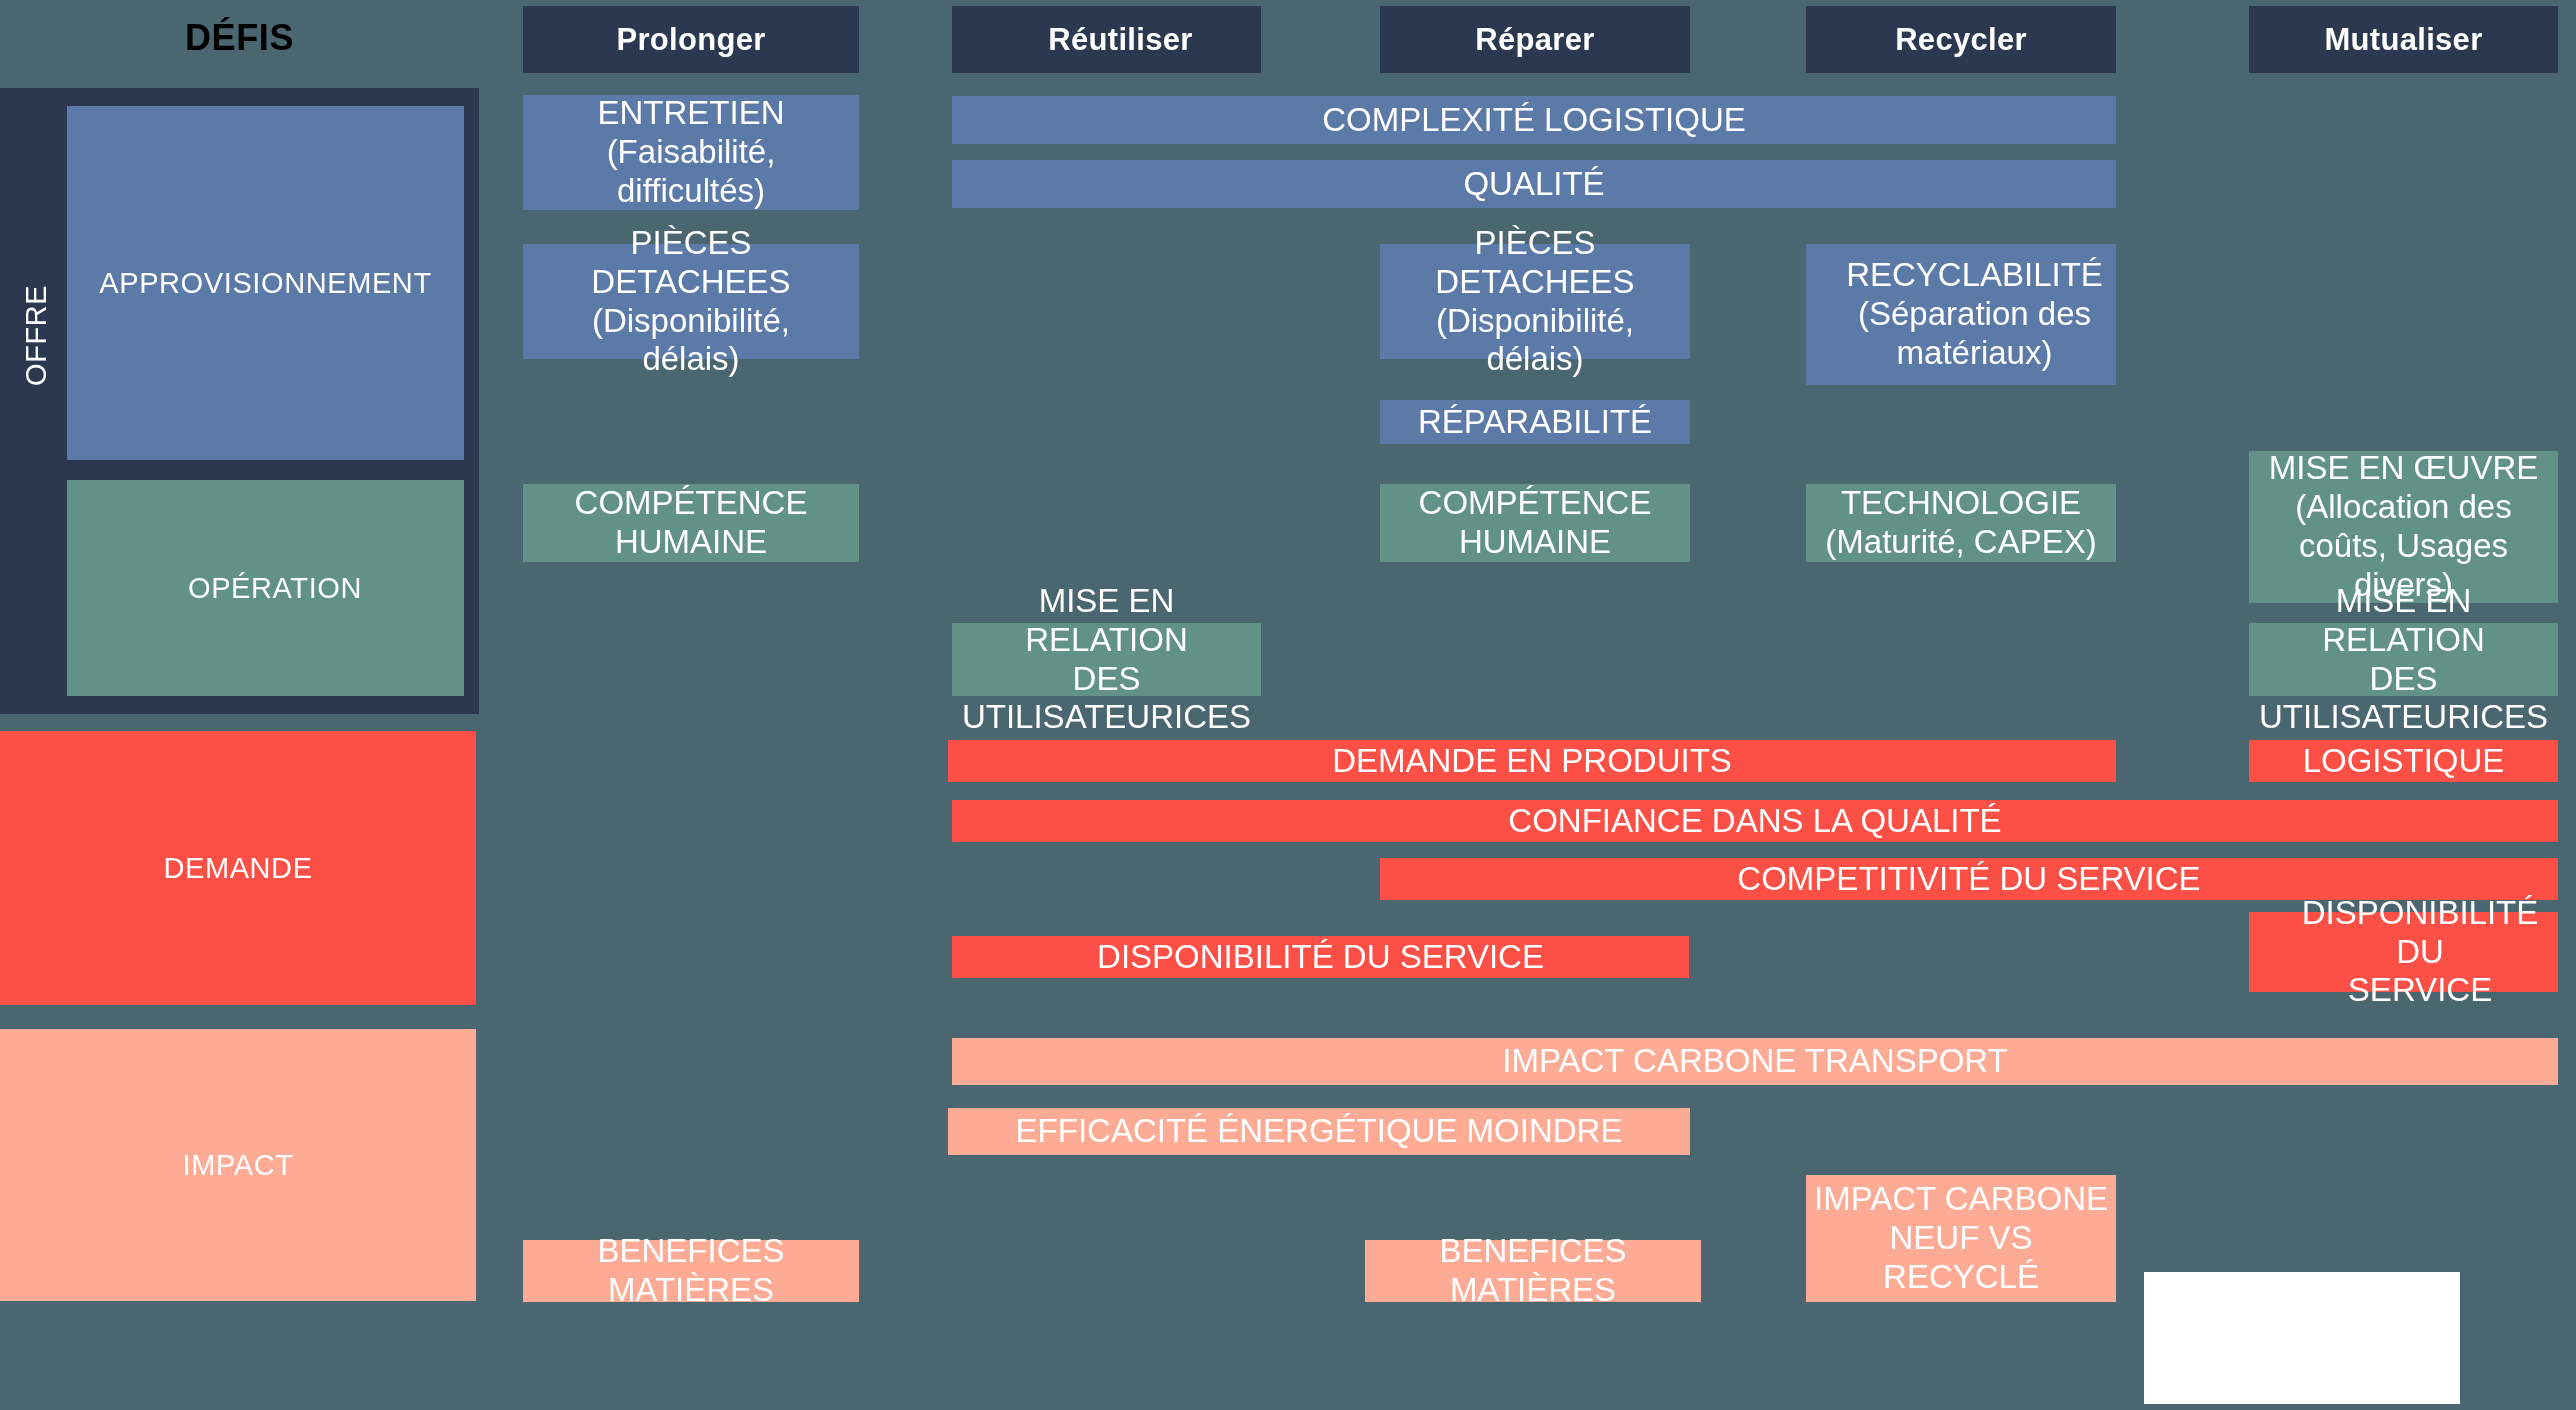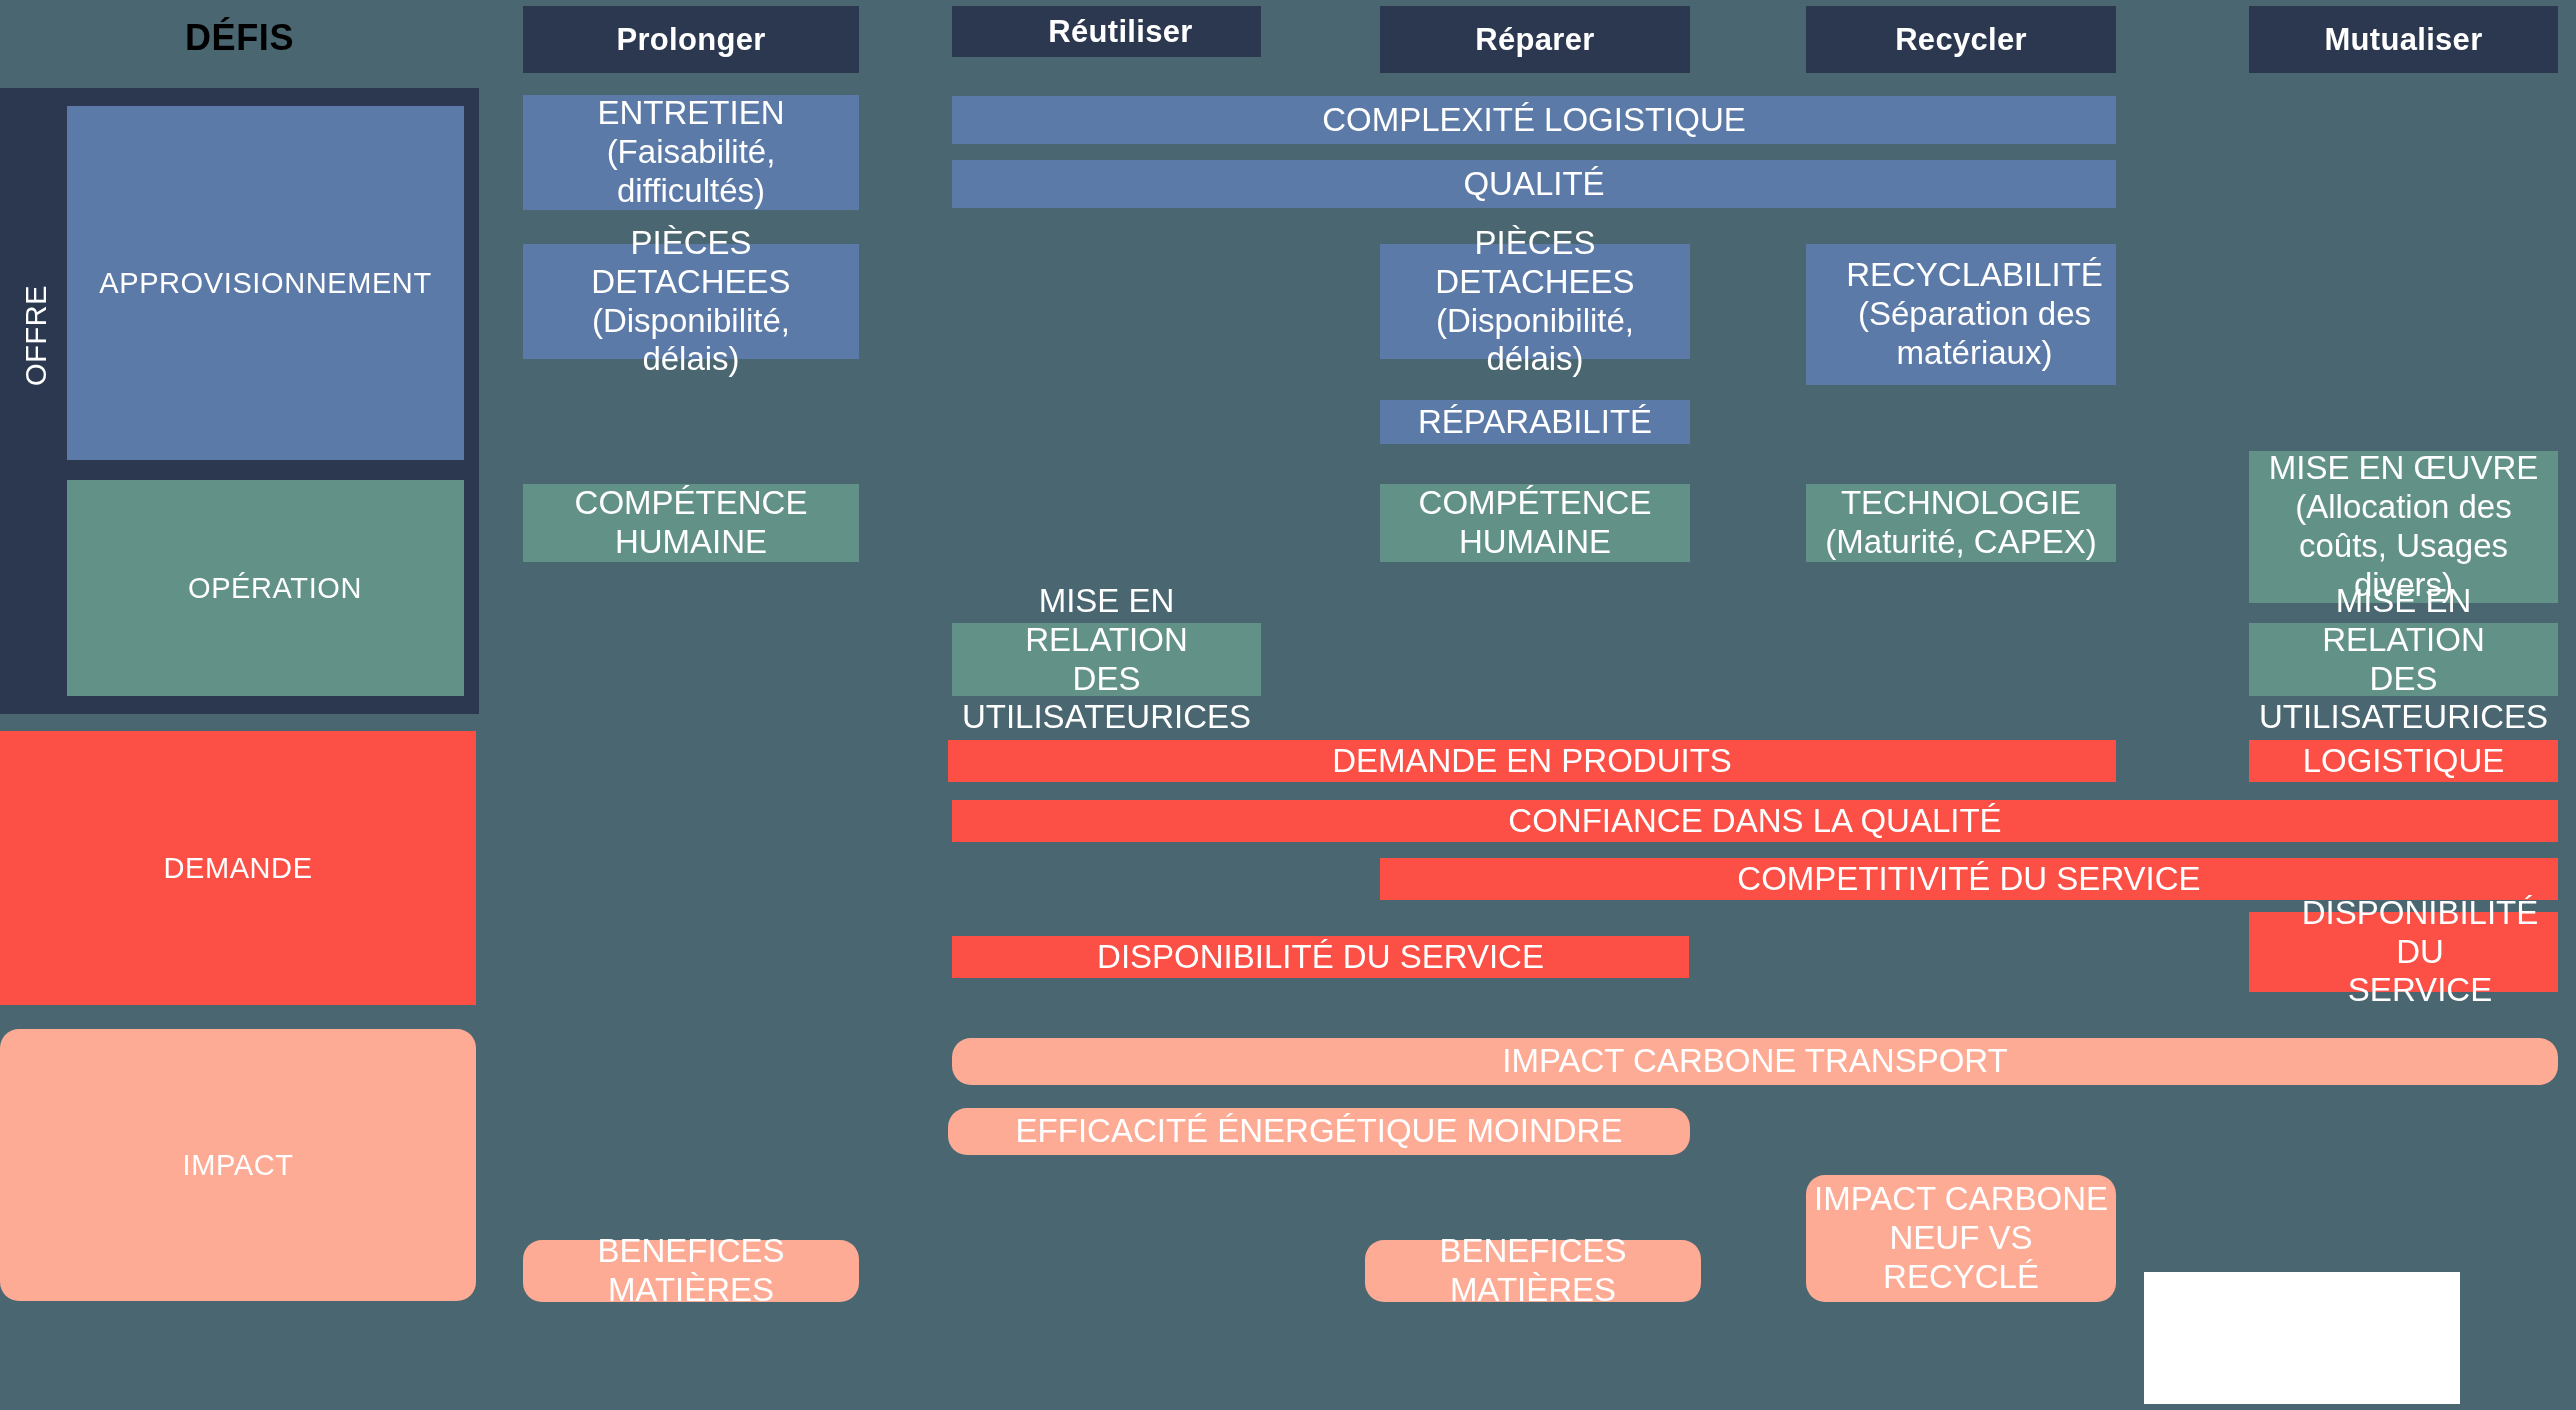--- a/index.html
+++ b/index.html
@@ -37,21 +37,21 @@
     line-height: 1.18;
     padding: 1.2px 5px;
     white-space: pre-line;
     font-weight: 400;
   }
 
   
   .c-blue   { background: #5b7aa8; }
   .c-green  { background: #629287; }
   .c-red    { background: #fc4f45; }
-  .c-salmon { background: #fdab95; border-radius: 19px; }
+  .c-salmon { background: #fdab95; }
   .c-white  { background: #ffffff; }
 
   
   .col-header {
     position: absolute;
     box-sizing: border-box;
     background: #2b3850;
     color: #ffffff;
     display: flex;
     align-items: center;
@@ -110,21 +110,21 @@
 </head>
 <body>
 
 <div id="canvas">
 
   <div id="defis-title">DÉFIS</div>
 
   <div class="col-header" style="left:523px; top:6.2px; width:336px; height:67px;">
     <span>Prolonger</span>
   </div>
-  <div class="col-header" style="left:952px; top:6.2px; width:309px; height:51px;padding-left:28px;">
+  <div class="col-header" style="left:952px; top:6.2px; width:309px; height:67px;padding-left:28px;">
     <span>Réutiliser</span>
   </div>
   <div class="col-header" style="left:1380px; top:6.2px; width:310px; height:67px;">
     <span>Réparer</span>
   </div>
   <div class="col-header" style="left:1806px; top:6.2px; width:310px; height:67px;">
     <span>Recycler</span>
   </div>
   <div class="col-header" style="left:2249px; top:6.2px; width:309px; height:67px;">
     <span>Mutualiser</span>

